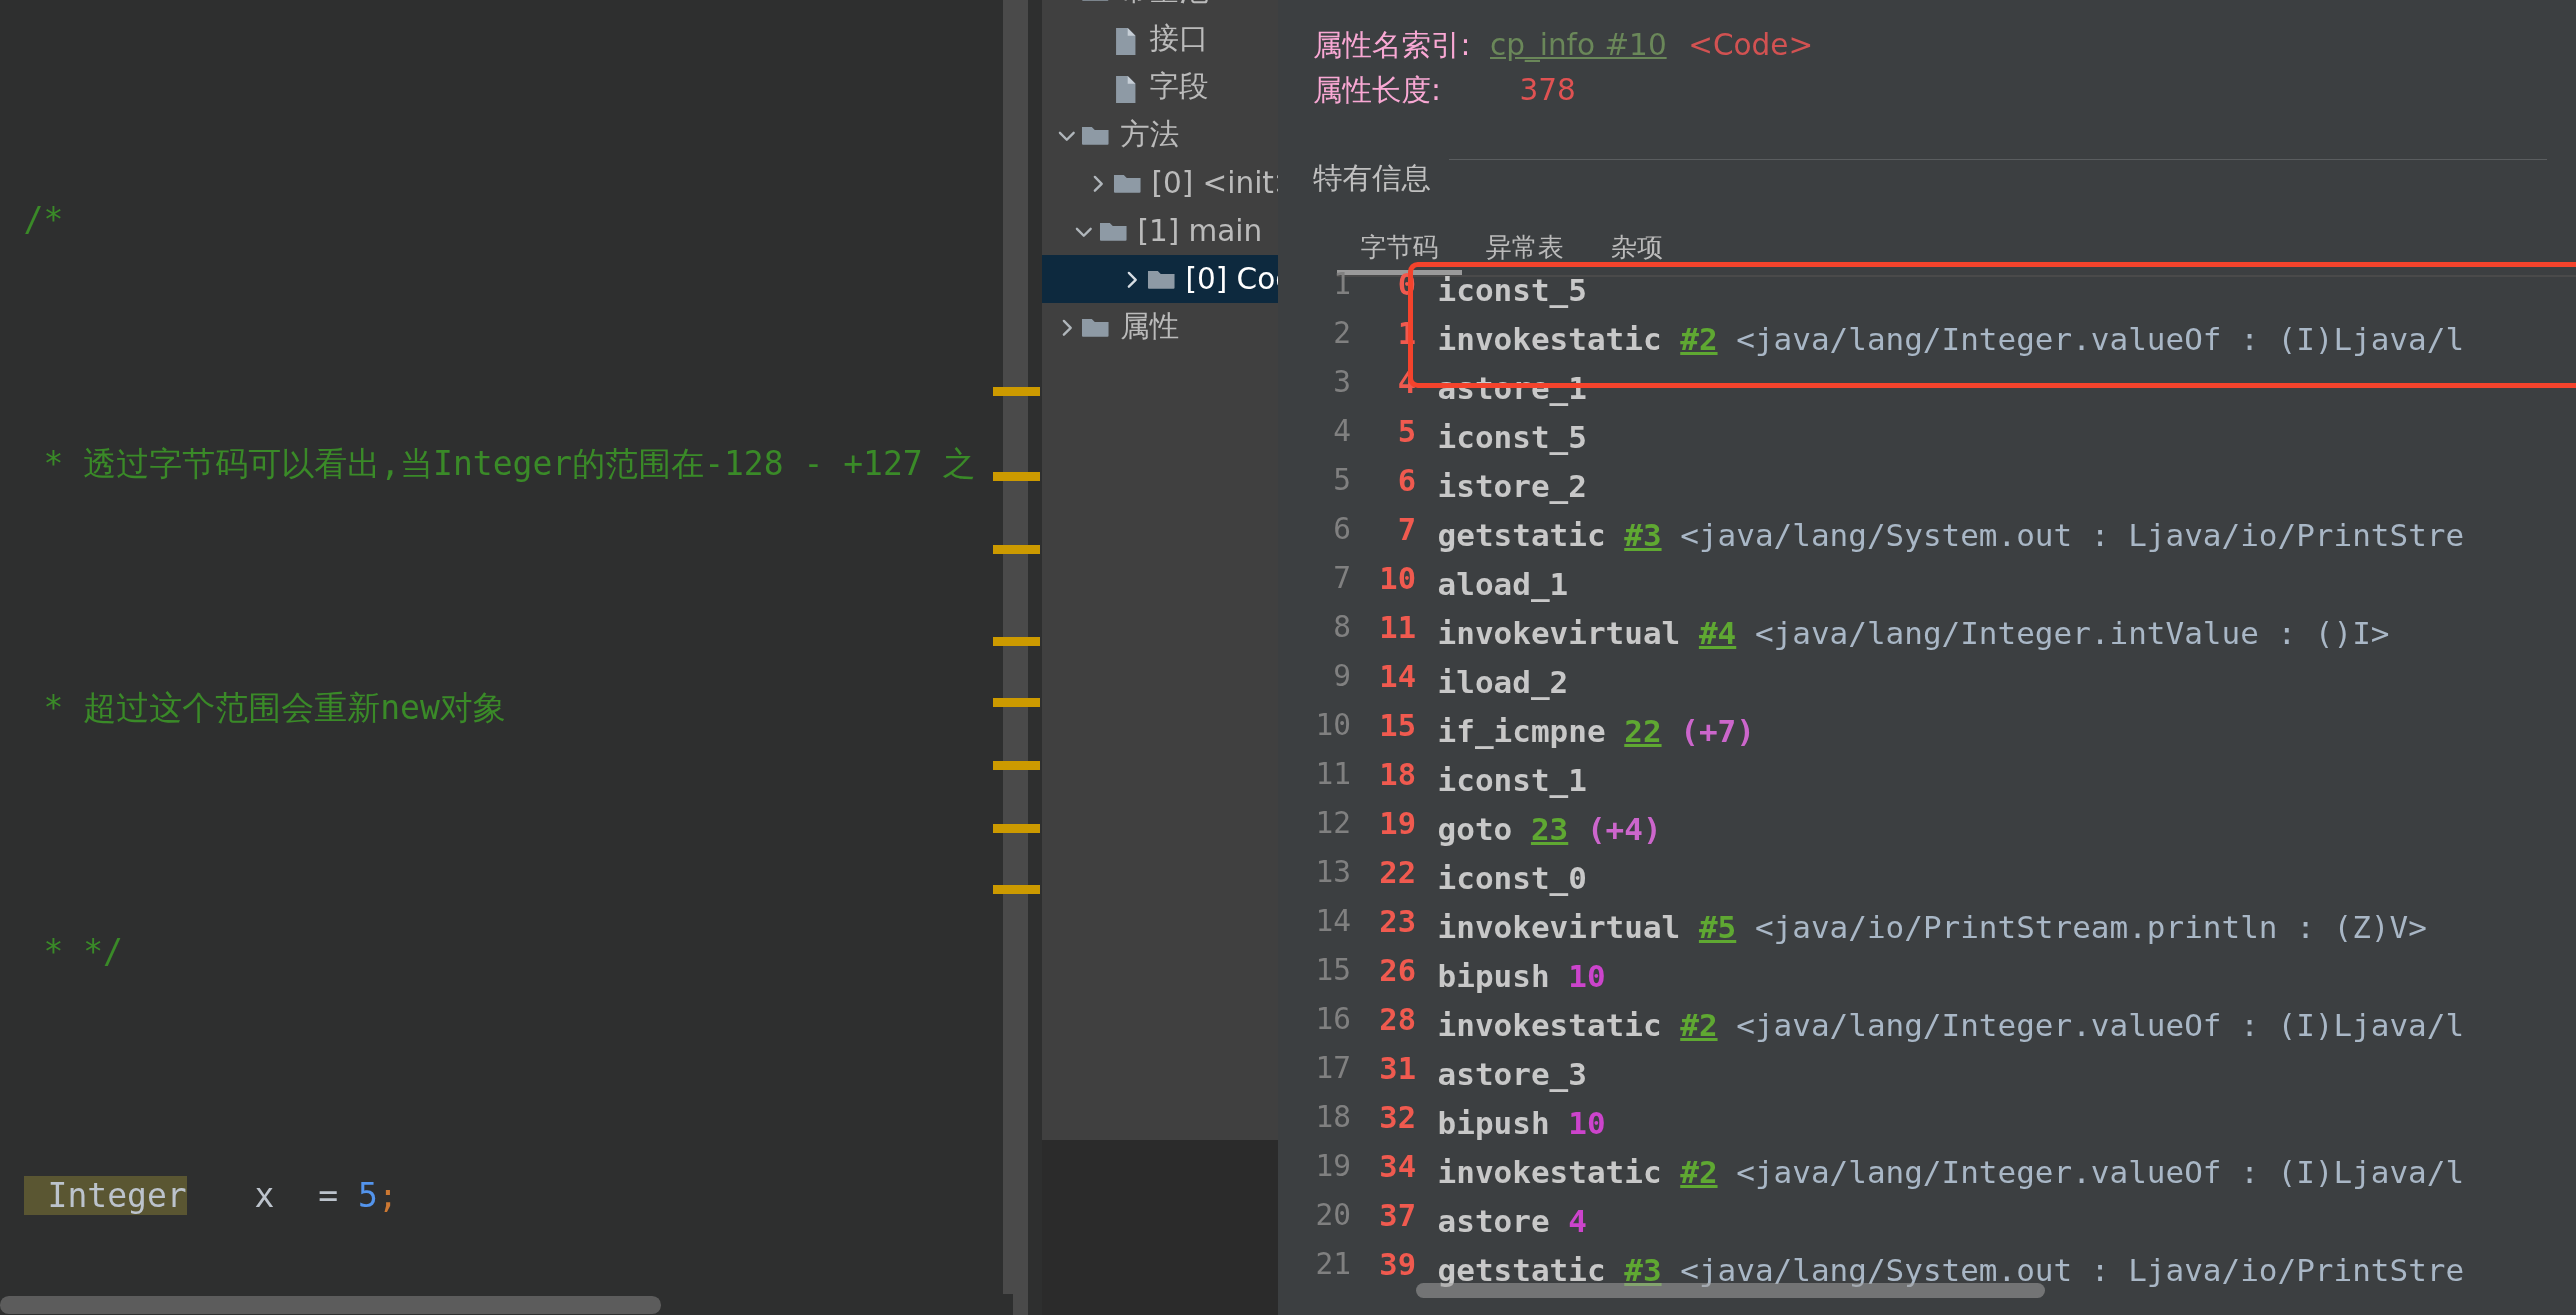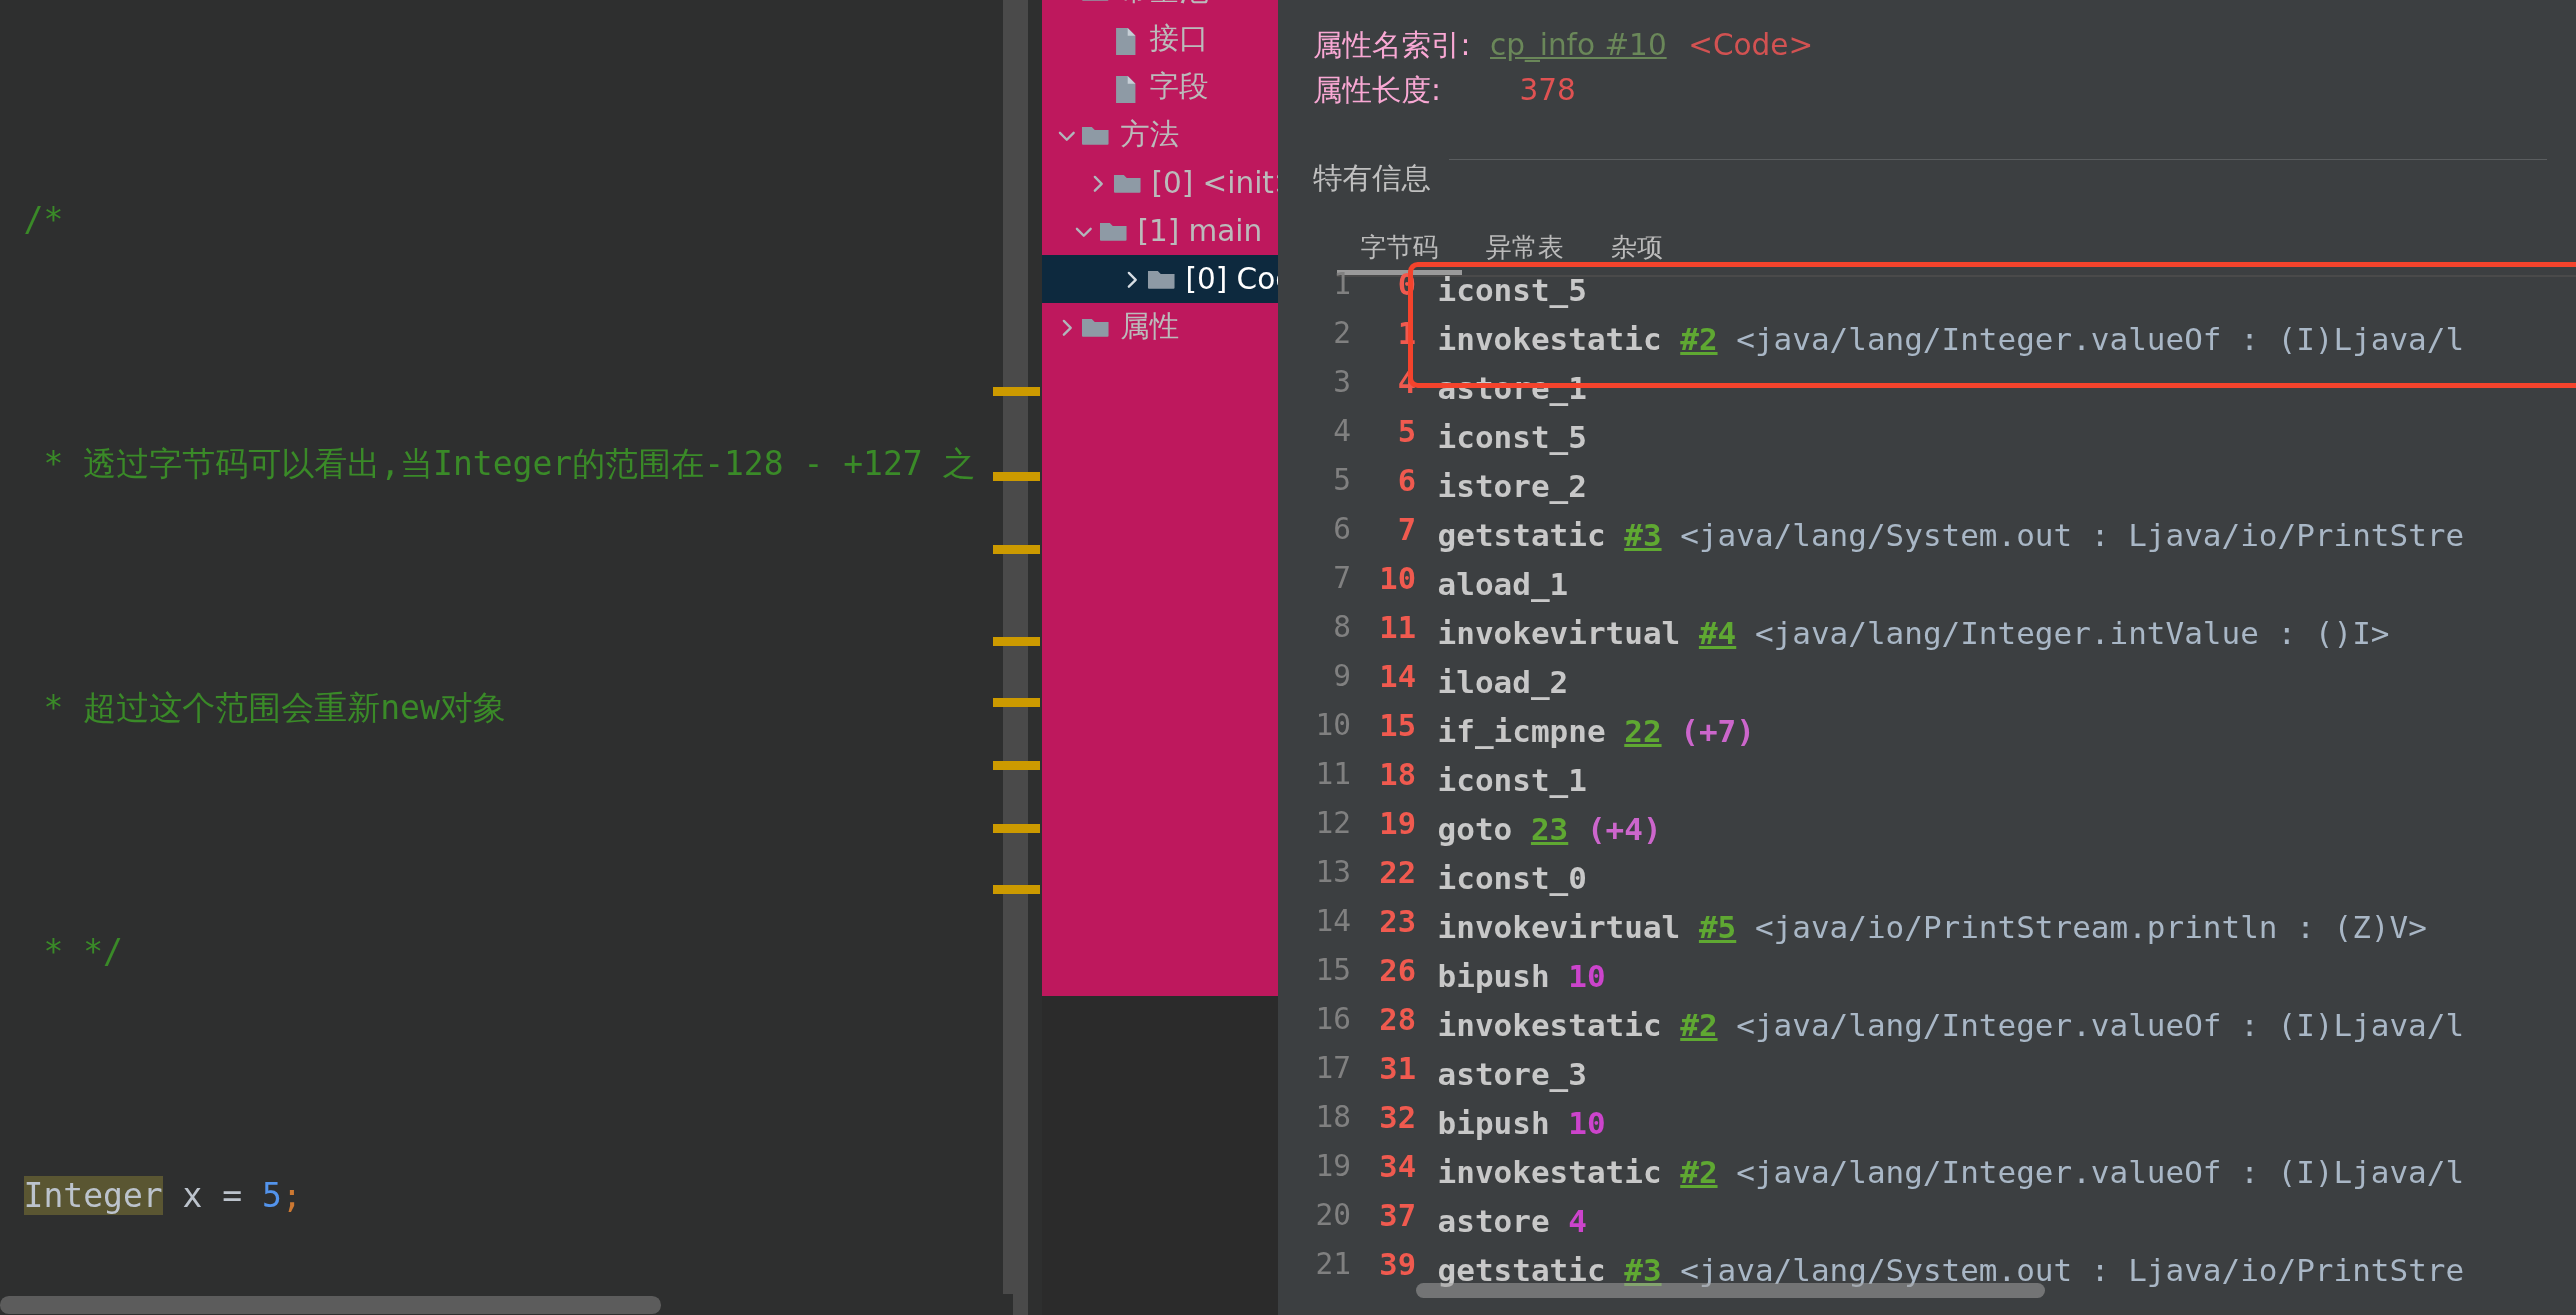--- a/index.html
+++ b/index.html
@@ -27,21 +27,21 @@
     font-family:"DejaVu Sans Mono","Liberation Mono",monospace;
     font-size:33px;
     line-height:61px;
     white-space:pre;
     letter-spacing:0px;
   }
   .ln{ display:block; height:61px; padding-left:23.6px; position:relative; }
 
   
   .cmt      { color:#3a8a28; }
-  .plain    { color:#bcc3cc; }
+  .plain    { color:#bcc3cc;padding-left:24px; }
   .num      { color:#5394ec; }
   .semi     { color:#cc7832; }
   .hl       { background:#5a5632; }
 
   
   .gutter{
     position:absolute; right:0; top:0;
     width:43px; height:1316px;
     background:#2e2f2f;
   }
@@ -63,22 +63,22 @@
   .hscroll-thumb{
     position:absolute; left:0; bottom:2px;
     width:661px; height:17.7px;
     border-radius:8.8px;
     background:#5c5c5c;
   }
 
   
   .tree{
     flex:0 0 236px;
-    width:236px; height:996px;
-    background:#be185d;
+    width:236px; height:1140px;
+    background:#404040;
     position:relative;
     font-size:29.5px;
     overflow:hidden;
   }
   .trow{
     display:flex; align-items:center;
     height:48px;
     padding-right:3.9px;
     color:#bbbbbb;
     white-space:nowrap;

